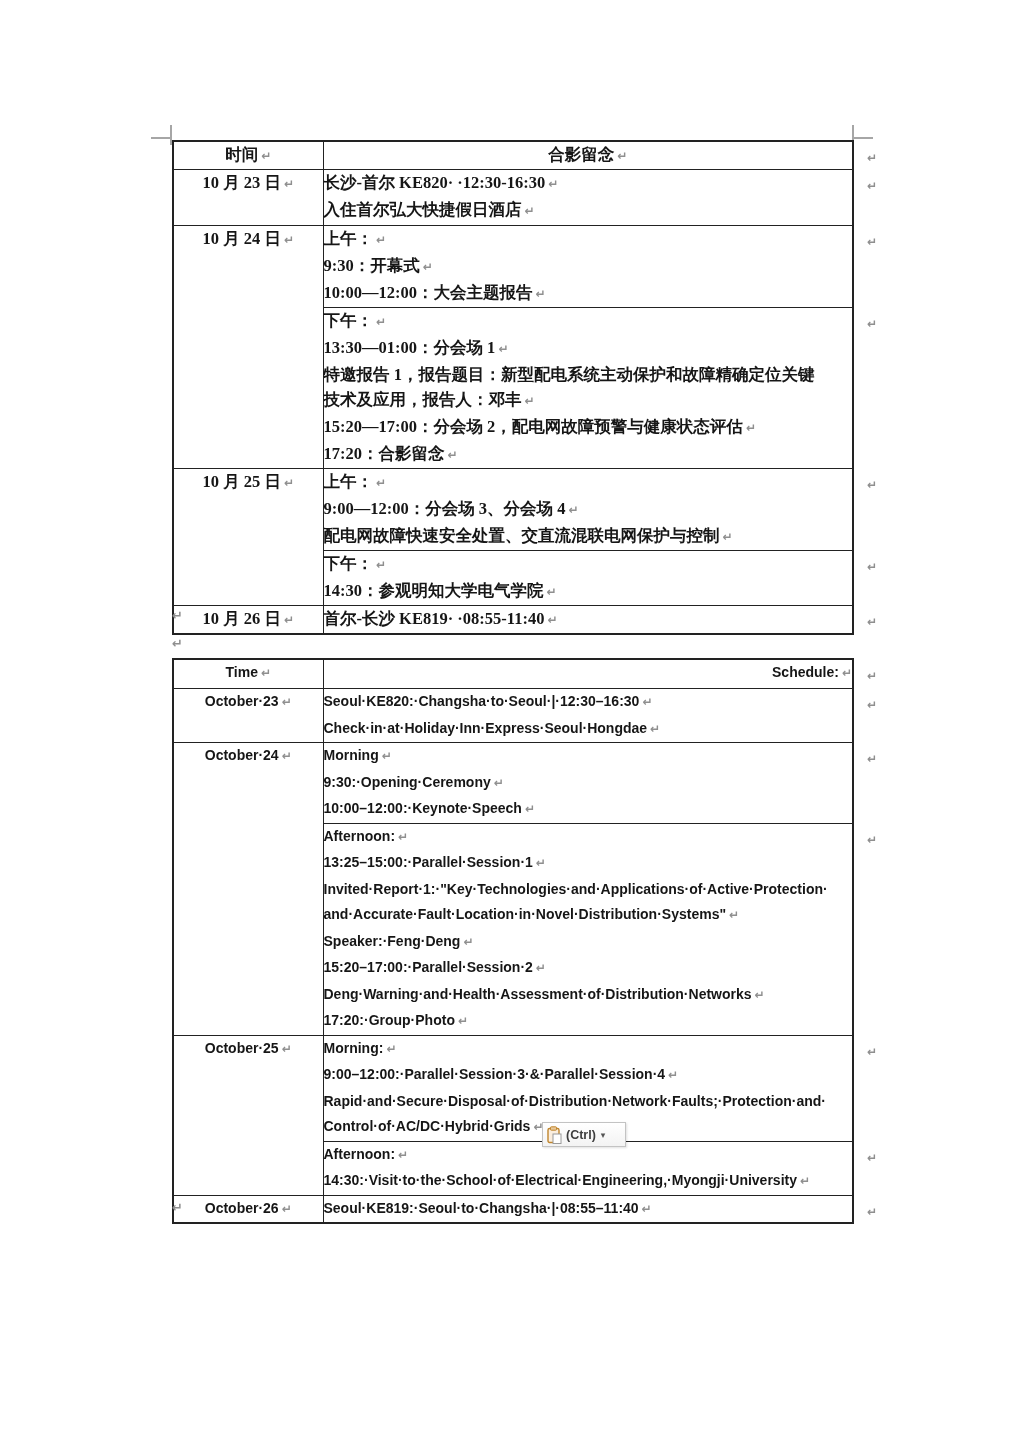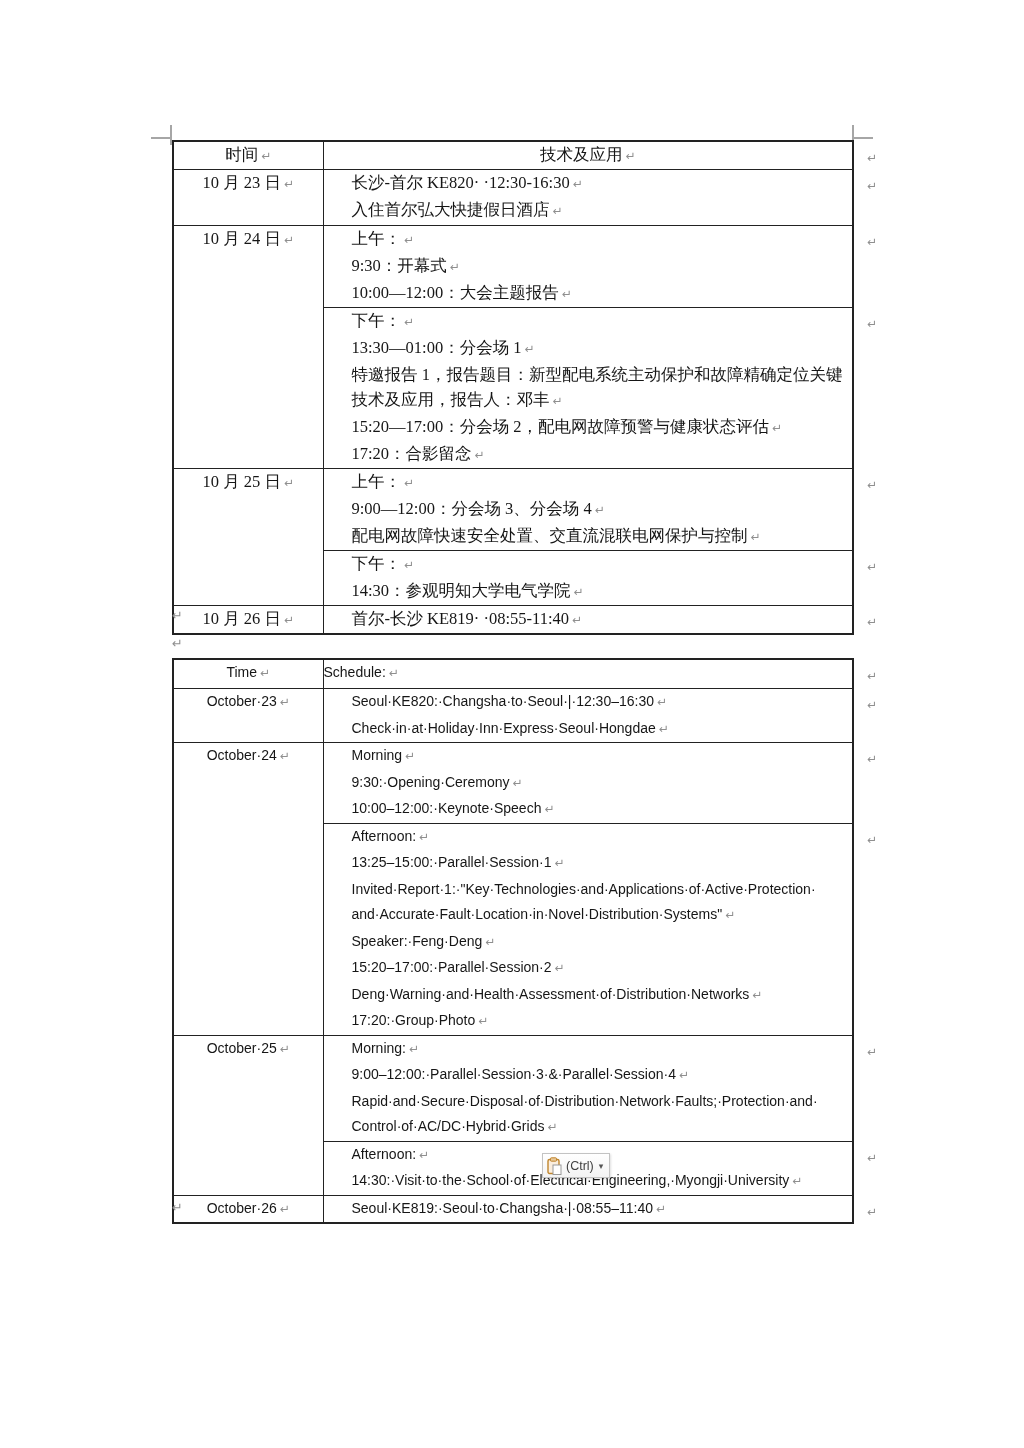--- a/index.html
+++ b/index.html
@@ -1,47 +1,47 @@
 <!DOCTYPE html>
 <html><head>
 <meta charset="utf-8">
 <style>
   html,body { margin:0; padding:0; background:#ffffff; }
-  .page { position:relative; width:912px; height:1448px; background:#ffffff; overflow:hidden; }
+  .page { position:relative; width:912px; height:1448px; background:#ffffff; overflow:hidden;font-weight:bold; }
 
   table.sched { position:absolute; border-collapse:collapse; table-layout:fixed; width:680px;
                 border:2px solid #222222; color:#161616; }
   table.sched td { border:1px solid #222222; vertical-align:top; padding:0; }
 
   table.cn { top:140px; left:172px; font-family:"Liberation Serif","DejaVu Serif",serif;
              font-size:16.5px; line-height:25px; }
   table.en { top:658px; left:172px; font-family:"Liberation Sans","DejaVu Sans",sans-serif;
              font-size:14px; line-height:25.5px;border-radius:20px; }
 
   td.c-head  { text-align:center; vertical-align:middle; }
-  td.c-headl { text-align:left;  vertical-align:middle; padding:0 6px 0 10px; }
+  td.c-headl { text-align:right;  vertical-align:middle; padding:0 6px 0 10px; }
   td.c-date  { text-align:center; vertical-align:middle; }
   td.c-body  { padding:1px 6px 0 10px; position:relative; }
 
-  .line { white-space:nowrap;margin-left:28px; }
+  .line { white-space:nowrap; }
   .mk { color:#8f8f8f; font-family:"DejaVu Sans",sans-serif; font-size:12px; margin-left:3px; }
   .row-mark { position:absolute; right:-25px; top:4px; margin:0; }
 
   
   .h27{height:27px} .h55{height:55px} .h76{height:76px} .h152{height:152px}
   .h81{height:81px} .h49{height:49px} .h24{height:24px}
   
   .h28{height:28px} .h51{height:51px} .h78{height:78px} .h204{height:204px}
   .h103{height:103px} .h53{height:53px} .h25{height:25px}
 
   .crop { position:absolute; background:#a6a6a6; }
   .pmark { position:absolute; color:#8f8f8f; font-family:"DejaVu Sans",sans-serif; font-size:13px; }
 
-  .paste-btn { position:absolute; left:542px; top:1153px; height:25px; box-sizing:border-box;
-               display:flex; align-items:center; gap:4px; padding:2px 6px 2px 4px;
+  .paste-btn { position:absolute; left:542px; top:1122px; height:25px; box-sizing:border-box;
+               display:flex; align-items:center; gap:4px; padding:2px 20px 2px 4px;
                background:linear-gradient(#ffffff,#f3f3f3); border:1px solid #c3c3c3;
                box-shadow:1px 1px 2px rgba(0,0,0,0.12); cursor:pointer;
                font-family:"Liberation Sans","DejaVu Sans",sans-serif; font-size:12.5px; color:#3f3f3f; }
   .paste-btn .arr { font-size:9px; color:#555555; margin-left:1px; }
 </style>
 </head>
 <body>
 
 <div class="page">
 
@@ -51,21 +51,21 @@
   <div class="crop" style="left:852px;top:125px;width:1.5px;height:20px"></div>
 
   <table class="sched cn">
     <colgroup>
         <col style="width:150px">
         <col style="width:530px">
       </colgroup>
     <tbody>
         <tr>
       <td class="c-head h27"><span>时间</span><span class="mk">↵</span></td>
-      <td class="c-head h27" style="position:relative"><span>技术及应用</span><span class="mk">↵</span><span class="mk row-mark">↵</span></td>
+      <td class="c-head h27" style="position:relative"><span>合影留念</span><span class="mk">↵</span><span class="mk row-mark">↵</span></td>
     </tr>
     <tr>
       <td class="c-date h55"><span>10 月 23 日</span><span class="mk">↵</span></td>
       <td class="c-body h55">
         <div class="line"><span>长沙-首尔 KE820· ·12:30-16:30</span><span class="mk">↵</span></div>
         <div class="line"><span>入住首尔弘大快捷假日酒店</span><span class="mk">↵</span></div>
         <span class="mk row-mark">↵</span>
       </td>
     </tr>
     <tr>

